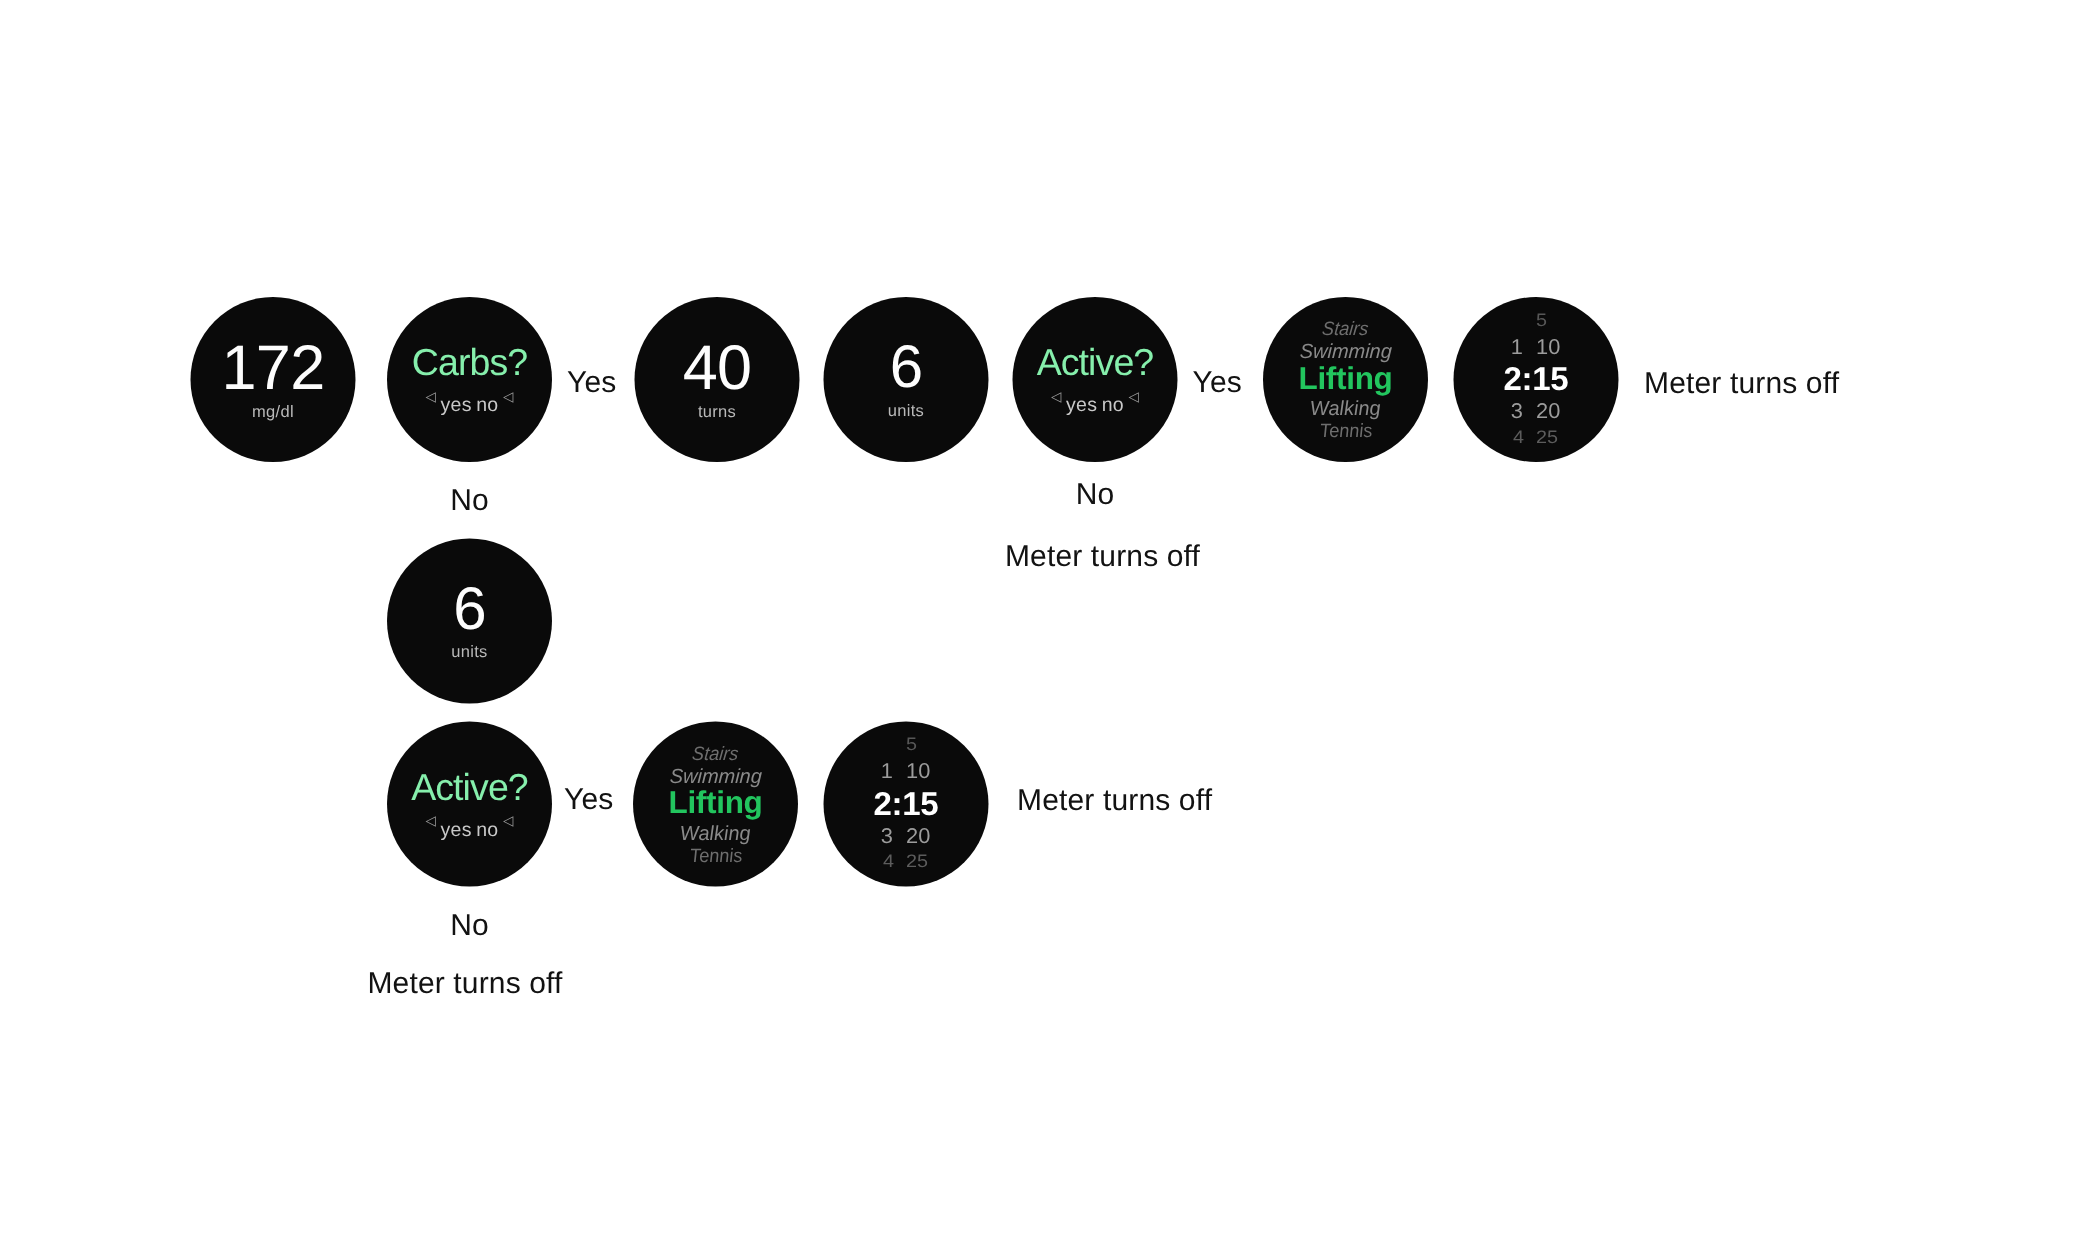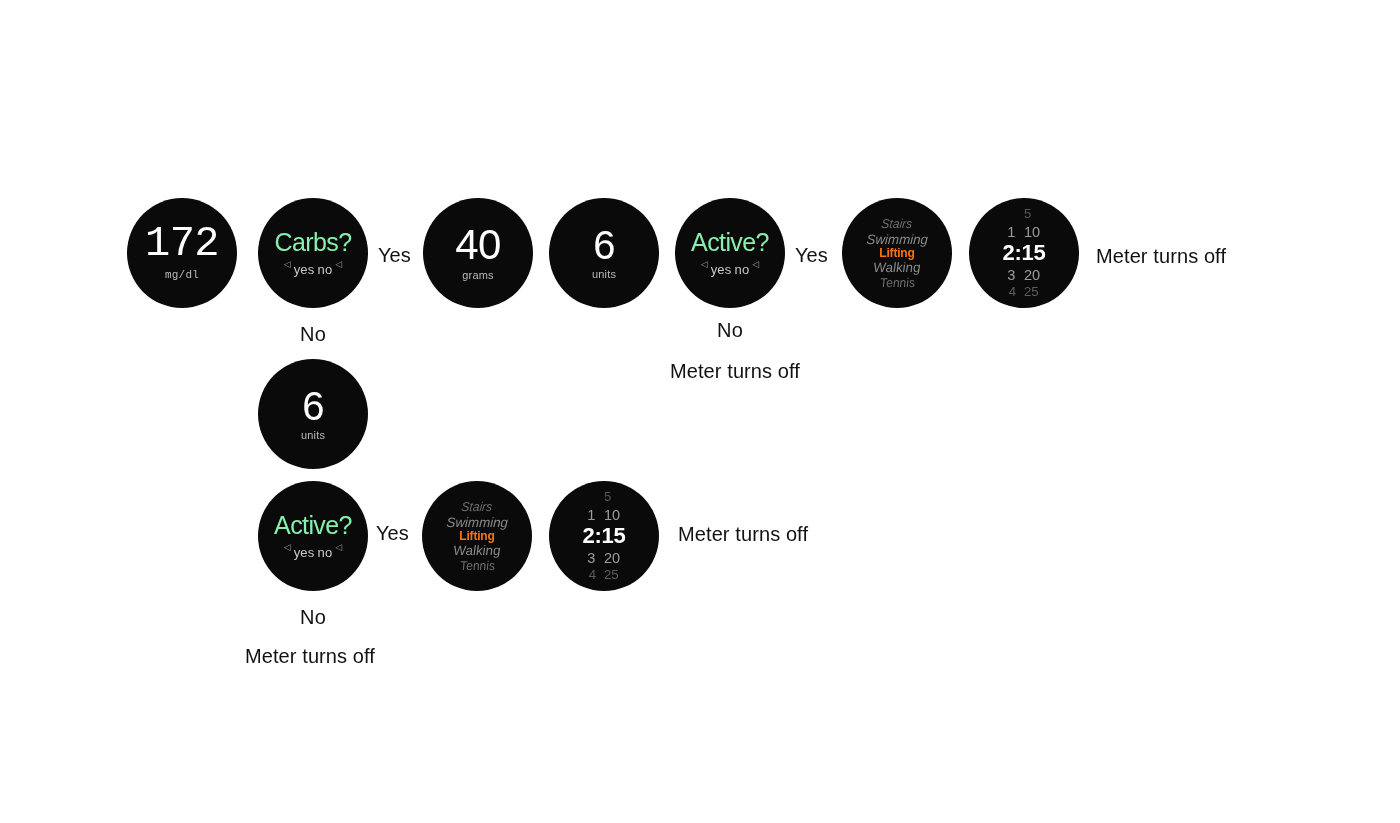--- a/index.html
+++ b/index.html
@@ -96,24 +96,24 @@
   }
   .activity-item {
     font-size: 14px;
     line-height: 1.02;
     white-space: nowrap;
     color: #8e8e8e;
     font-style: italic;
     transform-origin: center;
   }
   .activity-item.sel {
-    color: #f97316;
+    color: #22c55e;
     font-style: normal;
     font-weight: 700;
-    font-size: 12px;
+    font-size: 21px;
     letter-spacing: -0.2px;
     text-align: center;
   }
   .activity-item.e0 { transform: scale(0.86, 0.92) skewX(-6deg); color: #6e6e6e; }
   .activity-item.e1 { transform: scale(0.95, 0.97) skewX(-3deg); color: #8a8a8a; }
   .activity-item.e3 { transform: scale(0.95, 0.97) skewX(3deg);  color: #8a8a8a; }
   .activity-item.e4 { transform: scale(0.86, 0.92) skewX(5deg);  color: #6e6e6e; }
 
   
   .time-list {
@@ -165,40 +165,40 @@
     letter-spacing: 0.1px;
     line-height: 1.35;
   }
   .flow-label.center { text-align: center; }
 </style>
 </head>
 <body>
 
 <div class="canvas">
 
-  <div class="screen" style="left:127px; top:198px;font-family:Liberation Mono, monospace;">
+  <div class="screen" style="left:127px; top:198px;">
     <div class="big-value">172</div>
     <div class="unit-label">mg/dl</div>
   </div>
 
   <div class="screen" style="left:258px; top:198px;">
     <div class="prompt-question">Carbs?</div>
     <div class="prompt-answers">
       <span class="arrow-glyph">◁</span>
       <span class="answer-word">yes</span>
       <span class="answer-word">no</span>
       <span class="arrow-glyph">◁</span>
     </div>
   </div>
 
   <div class="flow-label" style="left:378px; top:242px;">Yes</div>
 
   <div class="screen" style="left:423px; top:198px;">
     <div class="big-value">40</div>
-    <div class="unit-label">grams</div>
+    <div class="unit-label">turns</div>
   </div>
 
   <div class="screen" style="left:549px; top:198px;">
     <div class="big-value small-digit">6</div>
     <div class="unit-label">units</div>
   </div>
 
   <div class="screen" style="left:675px; top:198px;">
     <div class="prompt-question">Active?</div>
     <div class="prompt-answers">

